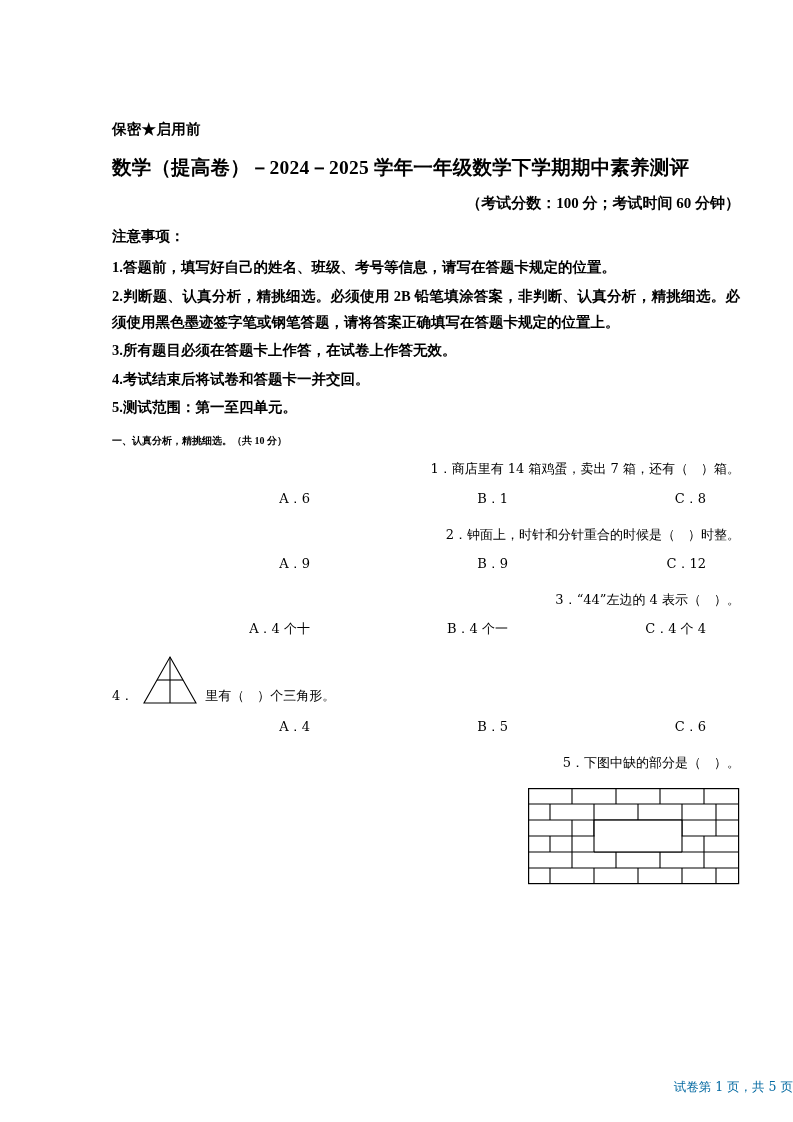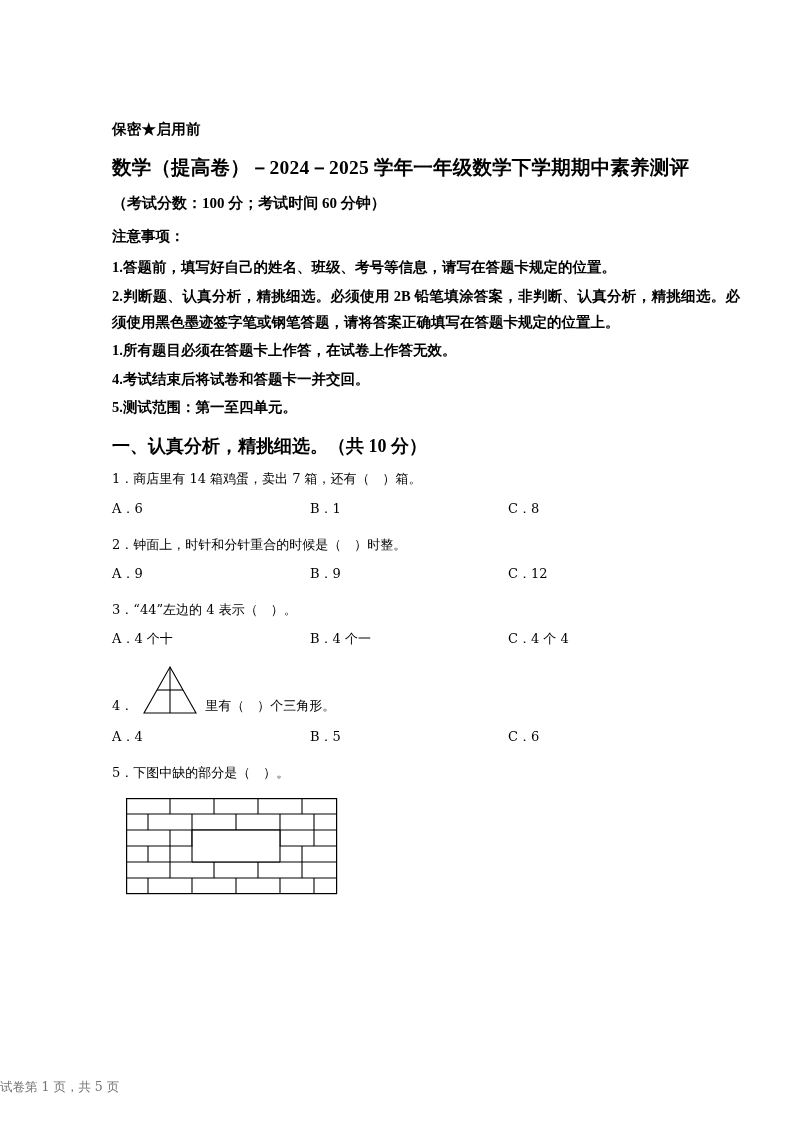--- a/index.html
+++ b/index.html
@@ -34,51 +34,51 @@
     font-size: 19.5px;
     font-weight: bold;
     line-height: 1.65;
     font-family: "Liberation Serif", "DejaVu Serif", serif;
     margin: 0 0 6px 0;
     letter-spacing: 0.2px;
   }
   .subtitle {
     font-size: 15px;
     font-weight: bold;
-    text-align: left;
+    text-align: right;
     font-family: "Liberation Serif", "DejaVu Serif", serif;
     margin: 10px 0 14px 0;
   }
   .notice-head {
     font-size: 14.5px;
     font-weight: bold;
     font-family: "Liberation Serif", "DejaVu Serif", serif;
     margin: 0 0 8px 0;
   }
   .notice-item {
     font-size: 14.5px;
     font-weight: bold;
     font-family: "Liberation Serif", "DejaVu Serif", serif;
     line-height: 1.82;
     margin: 0 0 2px 0;
     text-align: justify;
   }
   .section-head {
-    font-size: 18px;
+    font-size: 10px;
     font-weight: bold;
     font-family: "Liberation Serif", "DejaVu Serif", serif;
     margin: 14px 0 10px 0;
   }
   .q-stem {
     font-size: 13px;
     font-family: "DejaVu Serif", "Liberation Serif", serif;
     margin: 0 0 4px 0;
     line-height: 1.7;
   }
-  .q-block { margin-bottom: 16px; }
+  .q-block { margin-bottom: 16px; text-align: right; }
   .opts {
     display: flex;
     font-size: 13px;
     font-family: "DejaVu Serif", "Liberation Serif", serif;
     margin-top: 9px;
   }
   .opt { width: 198px; }
   .q-inline {
     display: flex;
     align-items: center;
@@ -91,41 +91,41 @@
     margin: 0 6px 0 8px;
   }
   .brick-fig {
     margin: 14px 0 0 14px;
   }
   .footer {
     position: absolute;
     left: 0;
     bottom: 26px;
     width: 793px;
-    text-align: left;
+    text-align: right;
     font-size: 12.5px;
     font-family: "DejaVu Serif", "Liberation Serif", serif;
-    color: #737373;
+    color: #0369a1;
   }
 </style>
 </head>
 <body>
 
 <div class="page">
 
   <div class="secret">保密★启用前</div>
 
   <div class="doc-title">数学（提高卷）－2024－2025 学年一年级数学下学期期中素养测评</div>
 
   <div class="subtitle">（考试分数：100 分；考试时间 60 分钟）</div>
 
   <div class="notice-head">注意事项：</div>
   <div class="notice-item">1.答题前，填写好自己的姓名、班级、考号等信息，请写在答题卡规定的位置。</div>
   <div class="notice-item">2.判断题、认真分析，精挑细选。必须使用 2B 铅笔填涂答案，非判断、认真分析，精挑细选。必须使用黑色墨迹签字笔或钢笔答题，请将答案正确填写在答题卡规定的位置上。</div>
-  <div class="notice-item">1.所有题目必须在答题卡上作答，在试卷上作答无效。</div>
+  <div class="notice-item">3.所有题目必须在答题卡上作答，在试卷上作答无效。</div>
   <div class="notice-item">4.考试结束后将试卷和答题卡一并交回。</div>
   <div class="notice-item">5.测试范围：第一至四单元。</div>
 
   <div class="section-head">一、认真分析，精挑细选。（共 10 分）</div>
 
   <div class="q-block">
     <div class="q-stem">1．商店里有 14 箱鸡蛋，卖出 7 箱，还有（　）箱。</div>
     <div class="opts">
       <div class="opt">A．6</div>
       <div class="opt">B．1</div>

